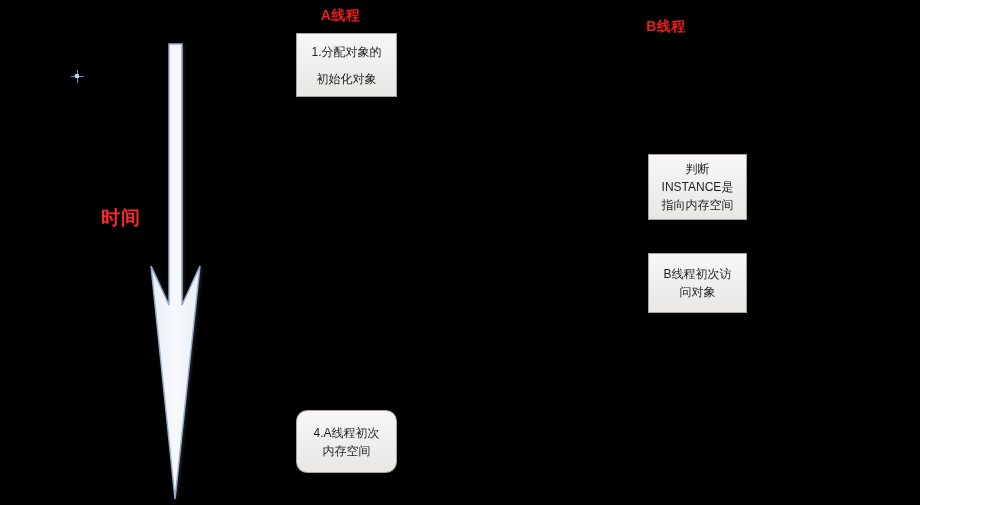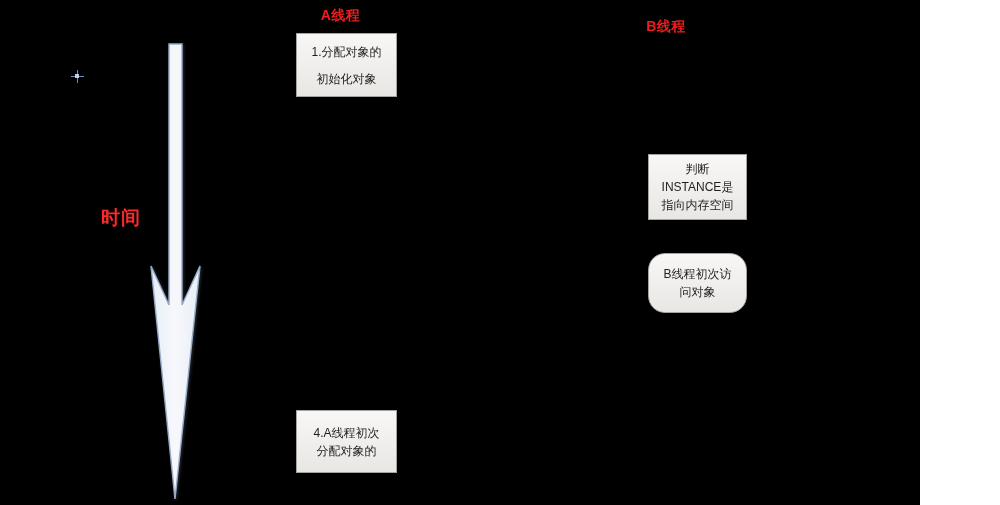--- a/index.html
+++ b/index.html
@@ -46,23 +46,23 @@
     justify-content: center;
     align-items: center;
     font-size: 12px;
     line-height: 18px;
     color: #1f1f1f;
     text-align: center;
   }
   .box-a1 { left: 296px; top: 33px;  width: 101px; height: 64px; gap: 9px; }
   .box-a3 { left: 296px; top: 125px; width: 101px; height: 63px; }
   .box-b1 { left: 648px; top: 154px; width: 99px;  height: 66px; }
-  .box-b2 { left: 648px; top: 253px; width: 99px;  height: 60px; border-radius: 17px; }
+  .box-b2 { left: 648px; top: 253px; width: 99px;  height: 60px; }
   .box-a2 { left: 296px; top: 322px; width: 101px; height: 58px; }
-  .box-a4 { left: 296px; top: 410px; width: 101px; height: 63px; }
+  .box-a4 { left: 296px; top: 410px; width: 101px; height: 63px; border-radius: 11px; }
   .arrow-svg {
     position: absolute;
     left: 0; top: 0;
     width: 1000px; height: 505px;
     pointer-events: none;
   }
   .arrow-shape {
     fill: url(#arrowGrad);
     stroke: #97abc9;
     stroke-width: 1.4;
@@ -117,21 +117,21 @@
 
   <div class="box box-a1">
     <div class="line">1.分配对象的</div>
     <div class="line">初始化对象</div>
   </div>
 
 
 
   <div class="box box-a4">
     <div class="line">4.A线程初次</div>
-    <div class="line">分配对象的</div>
+    <div class="line">内存空间</div>
   </div>
 
   <div class="box box-b1">
     <div class="line">判断</div>
     <div class="line">INSTANCE是</div>
     <div class="line">指向内存空间</div>
   </div>
 
   <div class="box box-b2">
     <div class="line">B线程初次访</div>

